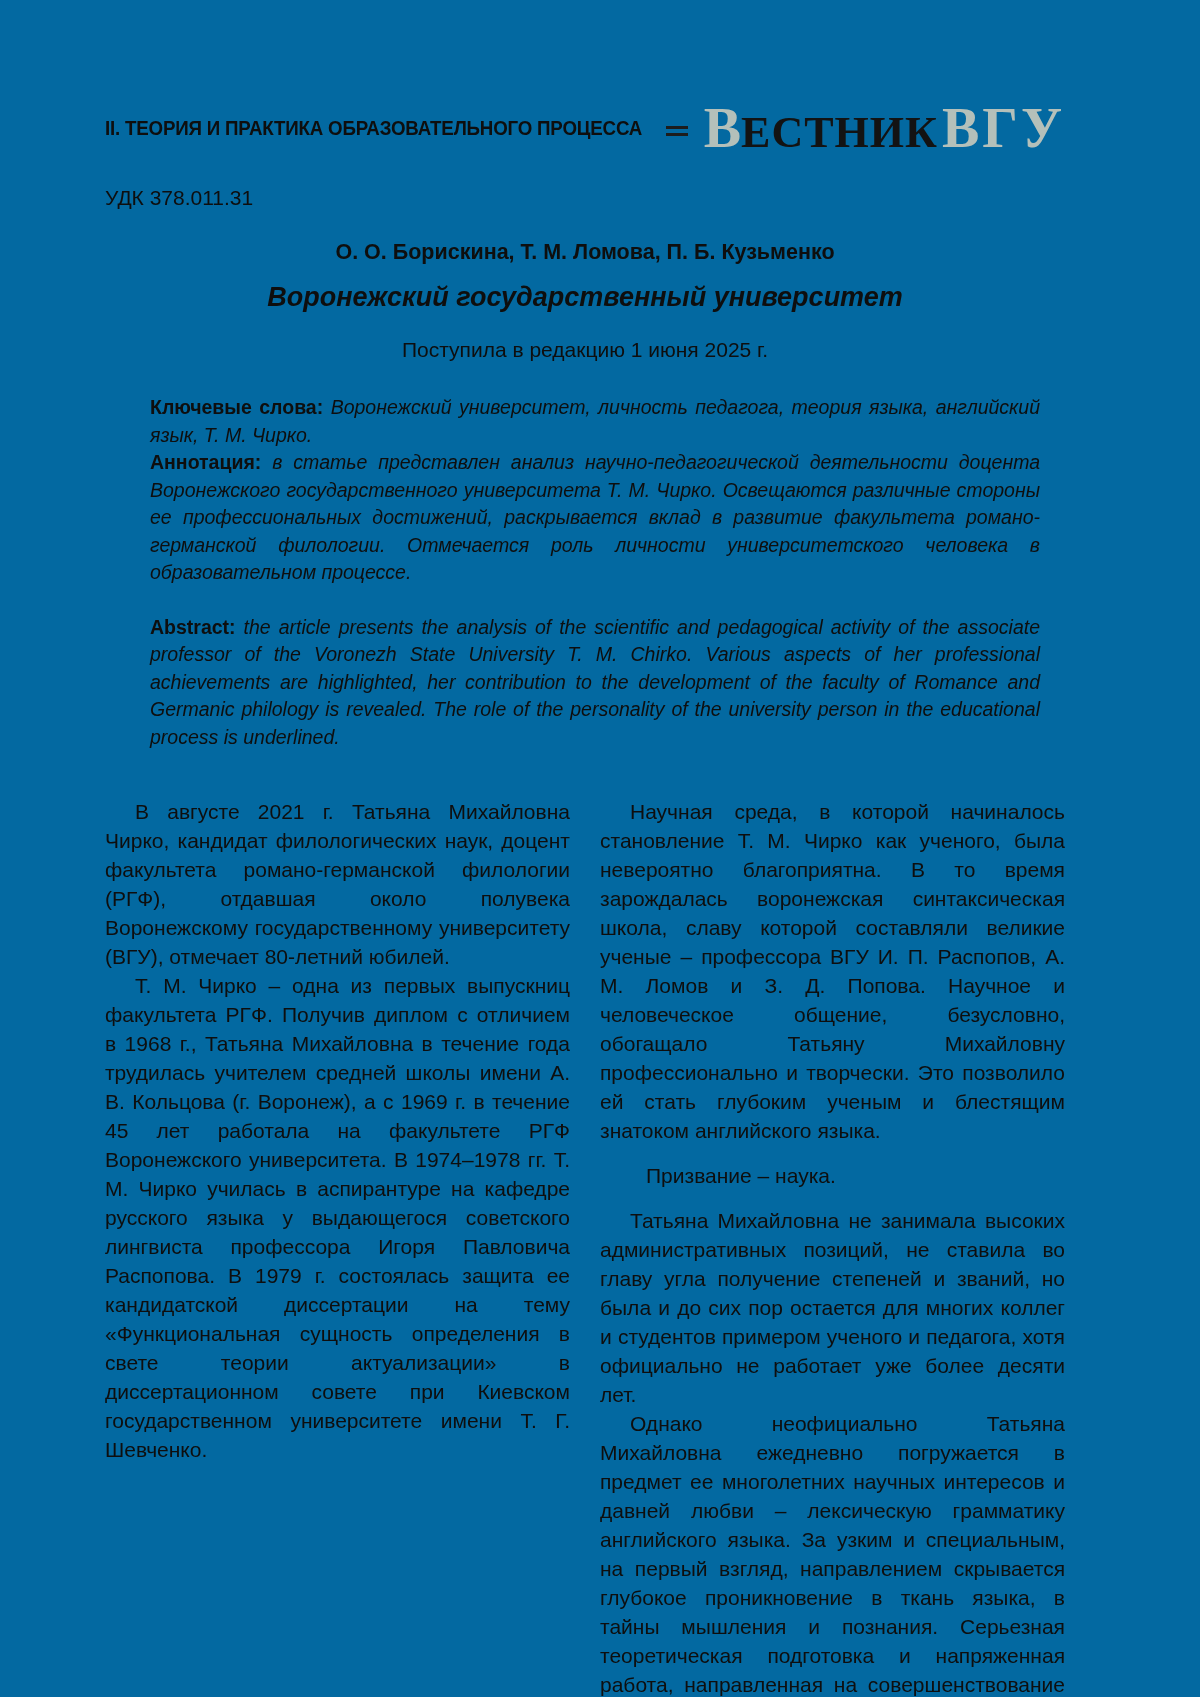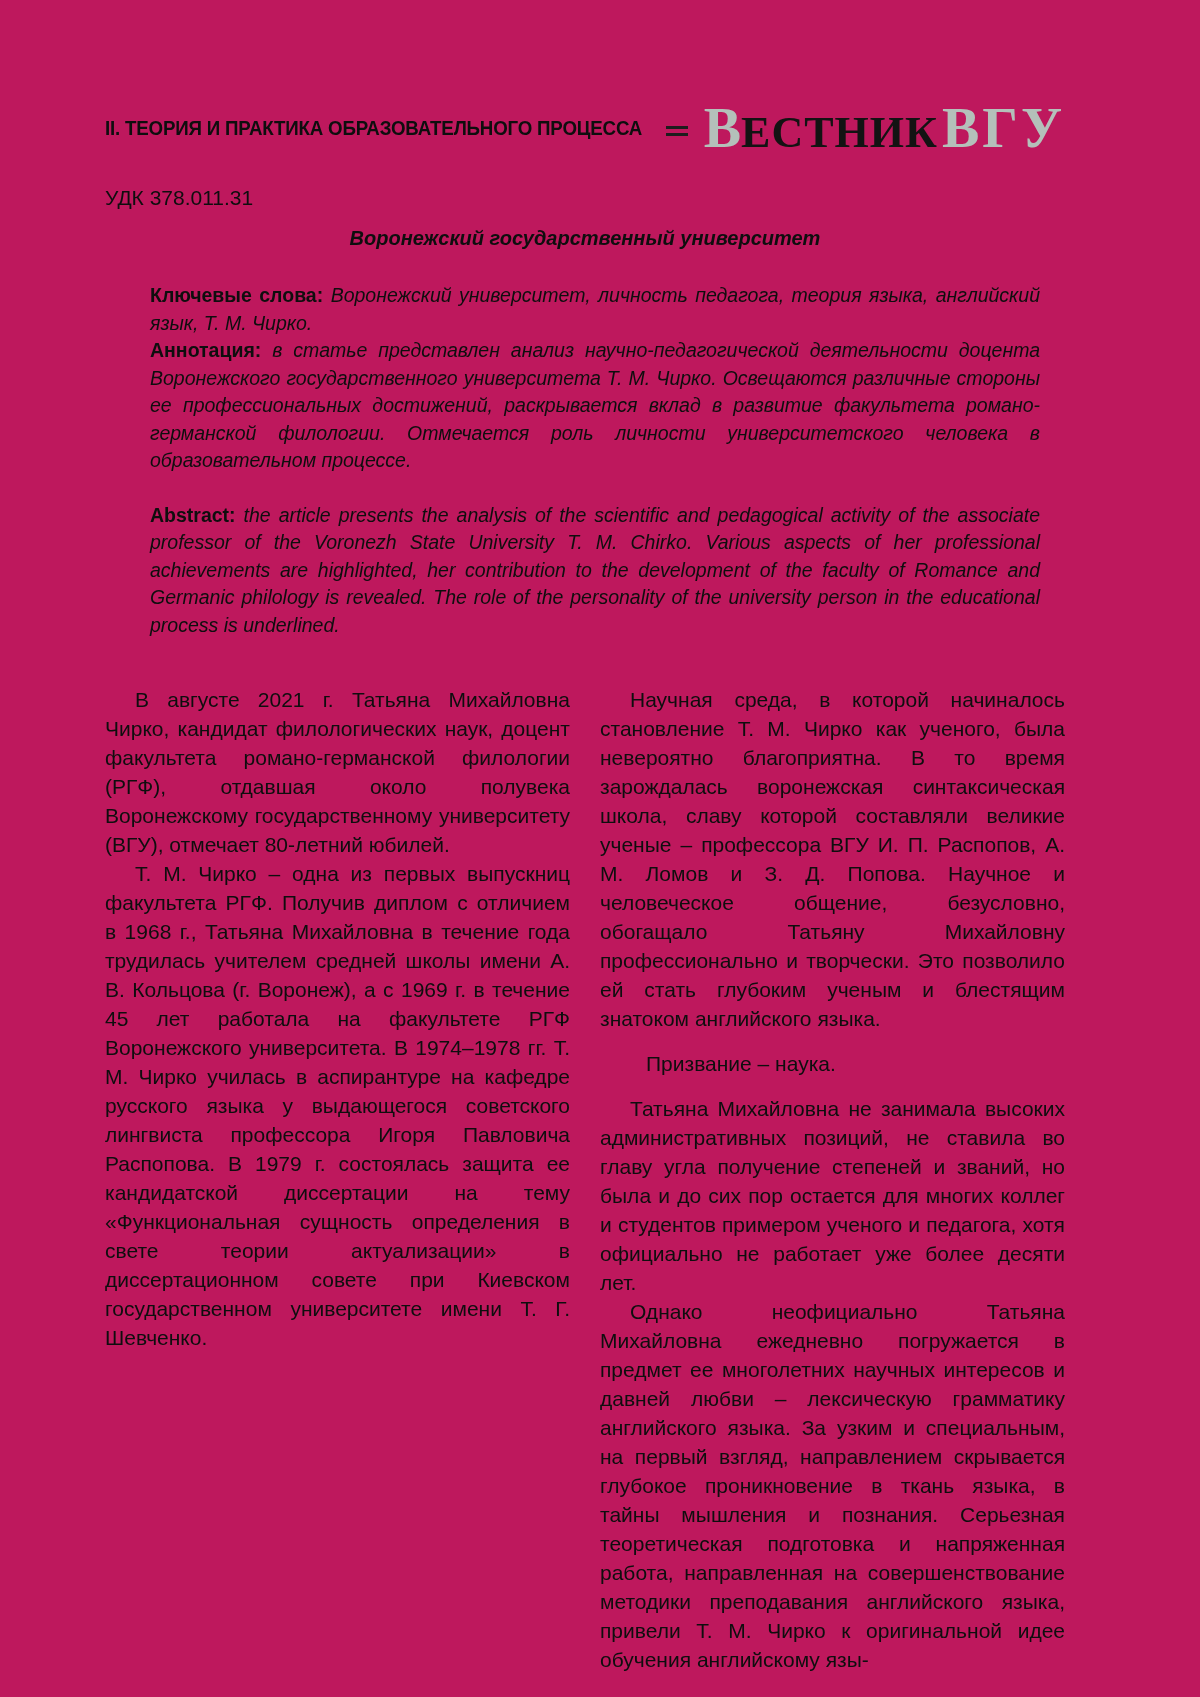--- a/index.html
+++ b/index.html
@@ -1,19 +1,19 @@
 <!DOCTYPE html>
 <html lang="ru"><head>
 <meta charset="utf-8">
 <style>
   html, body { margin:0; padding:0; background:#ffffff; }
   .page {
     width:1200px; height:1697px; box-sizing:border-box;
     padding:100px 135px 0 105px;
-    background:#be185d; color:#0e0e0e;
+    background:#0369a1; color:#0e0e0e;
     font-family:"Liberation Sans", sans-serif;
     display:flex; flex-direction:column;
     overflow:hidden; position:relative;
   }
 
   
   .head-row { display:flex; align-items:center; }
   .running-head {
     font-weight:bold; font-size:19.5px; letter-spacing:-0.2px;
     white-space:nowrap; transform:scaleX(0.96); transform-origin:left center;
@@ -31,21 +31,21 @@
   
   .udc { margin-top:30px; font-weight:normal; font-size:21px; }
   .title {
     margin-top:38px; text-align:center;
     font-family:"Liberation Serif", serif; font-weight:bold;
     font-size:37px; line-height:36px; color:#050505;
   }
   .title-line { transform:scaleX(0.80); transform-origin:center; letter-spacing:0.5px; }
   .title sup { font-size:55%; vertical-align:super; }
   .authors     { margin-top:30px; text-align:center; font-weight:bold; font-size:21.5px; }
-  .affiliation { margin-top:17px; text-align:center; font-weight:bold; font-style:italic; font-size:20px; }
+  .affiliation { margin-top:17px; text-align:center; font-weight:bold; font-style:italic; font-size:27px; }
   .received    { margin-top:25px; text-align:center; font-size:21px; }
 
   
   .meta {
     margin:32px 25px 0 45px;
     font-size:19.5px; line-height:27.5px;
     text-align:justify; font-style:italic;
   }
   .meta p { margin:0; }
   .meta .lbl { font-weight:bold; font-style:normal; }
@@ -70,21 +70,23 @@
     <div class="head-rule"></div>
     <div class="logo">
       <span class="logo-initial" style="color:#b4c0ba">В</span><span class="logo-rest">ЕСТНИК</span>
       <span class="logo-abbr" style="color:#b4c0ba">ВГУ</span>
     </div>
   </div>
 
   <div class="udc">УДК 378.011.31</div>
 
 
+  <div class="authors">О. О. Борискина, Т. М. Ломова, П. Б. Кузьменко</div>
   <div class="affiliation">Воронежский государственный университет</div>
+  <div class="received">Поступила в редакцию 1 июня 2025 г.</div>
 
   <div class="meta">
     <p><span class="lbl">Ключевые слова:</span> <span>Воронежский университет, личность педагога, теория языка, английский язык, Т. М. Чирко.</span></p>
     <p><span class="lbl">Аннотация:</span> <span>в статье представлен анализ научно-педагогической деятельности доцента Воронежского государственного университета Т. М. Чирко. Освещаются различные стороны ее профессиональных достижений, раскрывается вклад в развитие факультета романо-германской филологии. Отмечается роль личности университетского человека в образовательном процессе.</span></p>
   </div>
 
   <div class="meta meta-abstract">
     <p><span class="lbl">Abstract:</span> <span>the article presents the analysis of the scientific and pedagogical activity of the associate professor of the Voronezh State University T. M. Chirko. Various aspects of her professional achievements are highlighted, her contribution to the development of the faculty of Romance and Germanic philology is revealed. The role of the personality of the university person in the educational process is underlined.</span></p>
   </div>
 

